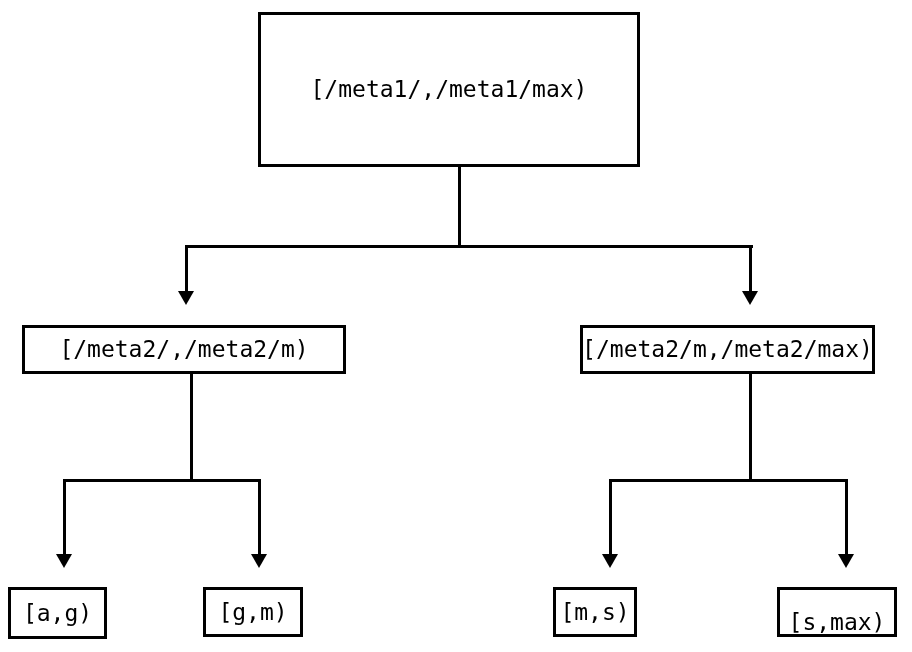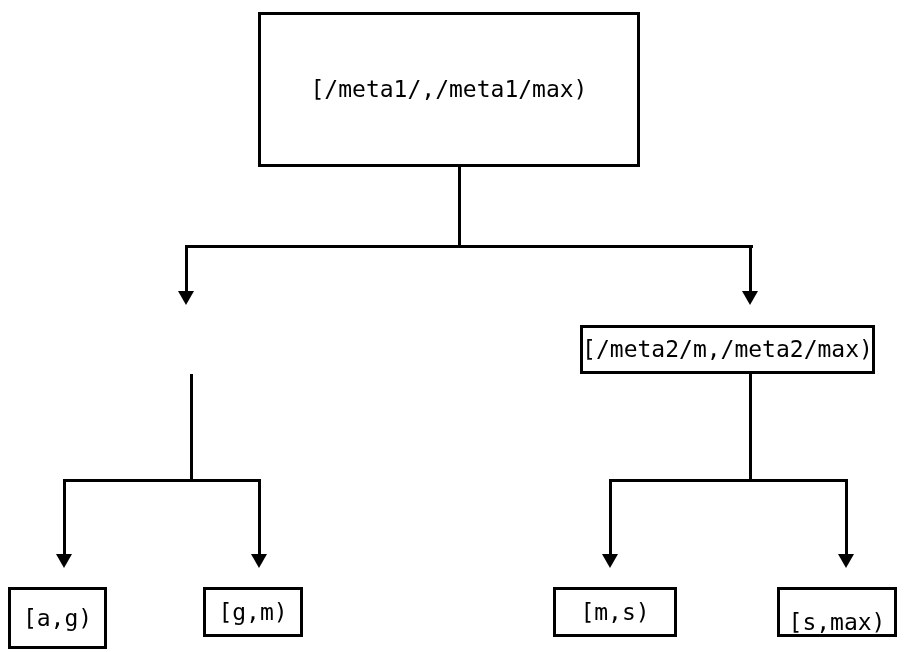--- a/index.html
+++ b/index.html
@@ -67,48 +67,51 @@
   <div class="edge-v" style="left:458px; top:167px; height:81px;"></div>
 
   <div class="edge-h" style="left:185px; top:245px; width:568px;"></div>
 
   <div class="edge-v" style="left:185px; top:245px; height:48px;"></div>
   <div class="arrowhead" style="left:178px; top:291px;"></div>
 
   <div class="edge-v" style="left:749px; top:245px; height:48px;"></div>
   <div class="arrowhead" style="left:742px; top:291px;"></div>
 
+  <div class="node" style="left:22px; top:325px; width:324px; height:49px;">
+    <span class="node-label">[/meta2/,/meta2/m)</span>
+  </div>
 
   <div class="node" style="left:580px; top:325px; width:295px; height:49px;">
     <span class="node-label">[/meta2/m,/meta2/max)</span>
   </div>
 
   <div class="edge-v" style="left:190px; top:374px; height:108px;"></div>
   <div class="edge-h" style="left:63px; top:479px; width:198px;"></div>
   <div class="edge-v" style="left:63px; top:479px; height:77px;"></div>
   <div class="arrowhead" style="left:56px; top:554px;"></div>
   <div class="edge-v" style="left:258px; top:479px; height:77px;"></div>
   <div class="arrowhead" style="left:251px; top:554px;"></div>
 
   <div class="edge-v" style="left:749px; top:374px; height:108px;"></div>
   <div class="edge-h" style="left:609px; top:479px; width:239px;"></div>
   <div class="edge-v" style="left:609px; top:479px; height:77px;"></div>
   <div class="arrowhead" style="left:602px; top:554px;"></div>
   <div class="edge-v" style="left:845px; top:479px; height:77px;"></div>
   <div class="arrowhead" style="left:838px; top:554px;"></div>
 
-  <div class="node" style="left:8px; top:587px; width:99px; height:62px;">
+  <div class="node" style="left:8px; top:587px; width:99px; height:52px;">
     <span class="node-label">[a,g)</span>
   </div>
 
   <div class="node" style="left:203px; top:587px; width:100px; height:50px;">
     <span class="node-label">[g,m)</span>
   </div>
 
-  <div class="node" style="left:553px; top:587px; width:124px; height:50px;">
+  <div class="node" style="left:553px; top:587px; width:84px; height:50px;">
     <span class="node-label">[m,s)</span>
   </div>
 
   <div class="node" style="left:777px; top:587px; width:120px; height:50px;align-items:flex-end;">
     <span class="node-label">[s,max)</span>
   </div>
 
 </div>
 
 </body></html>

